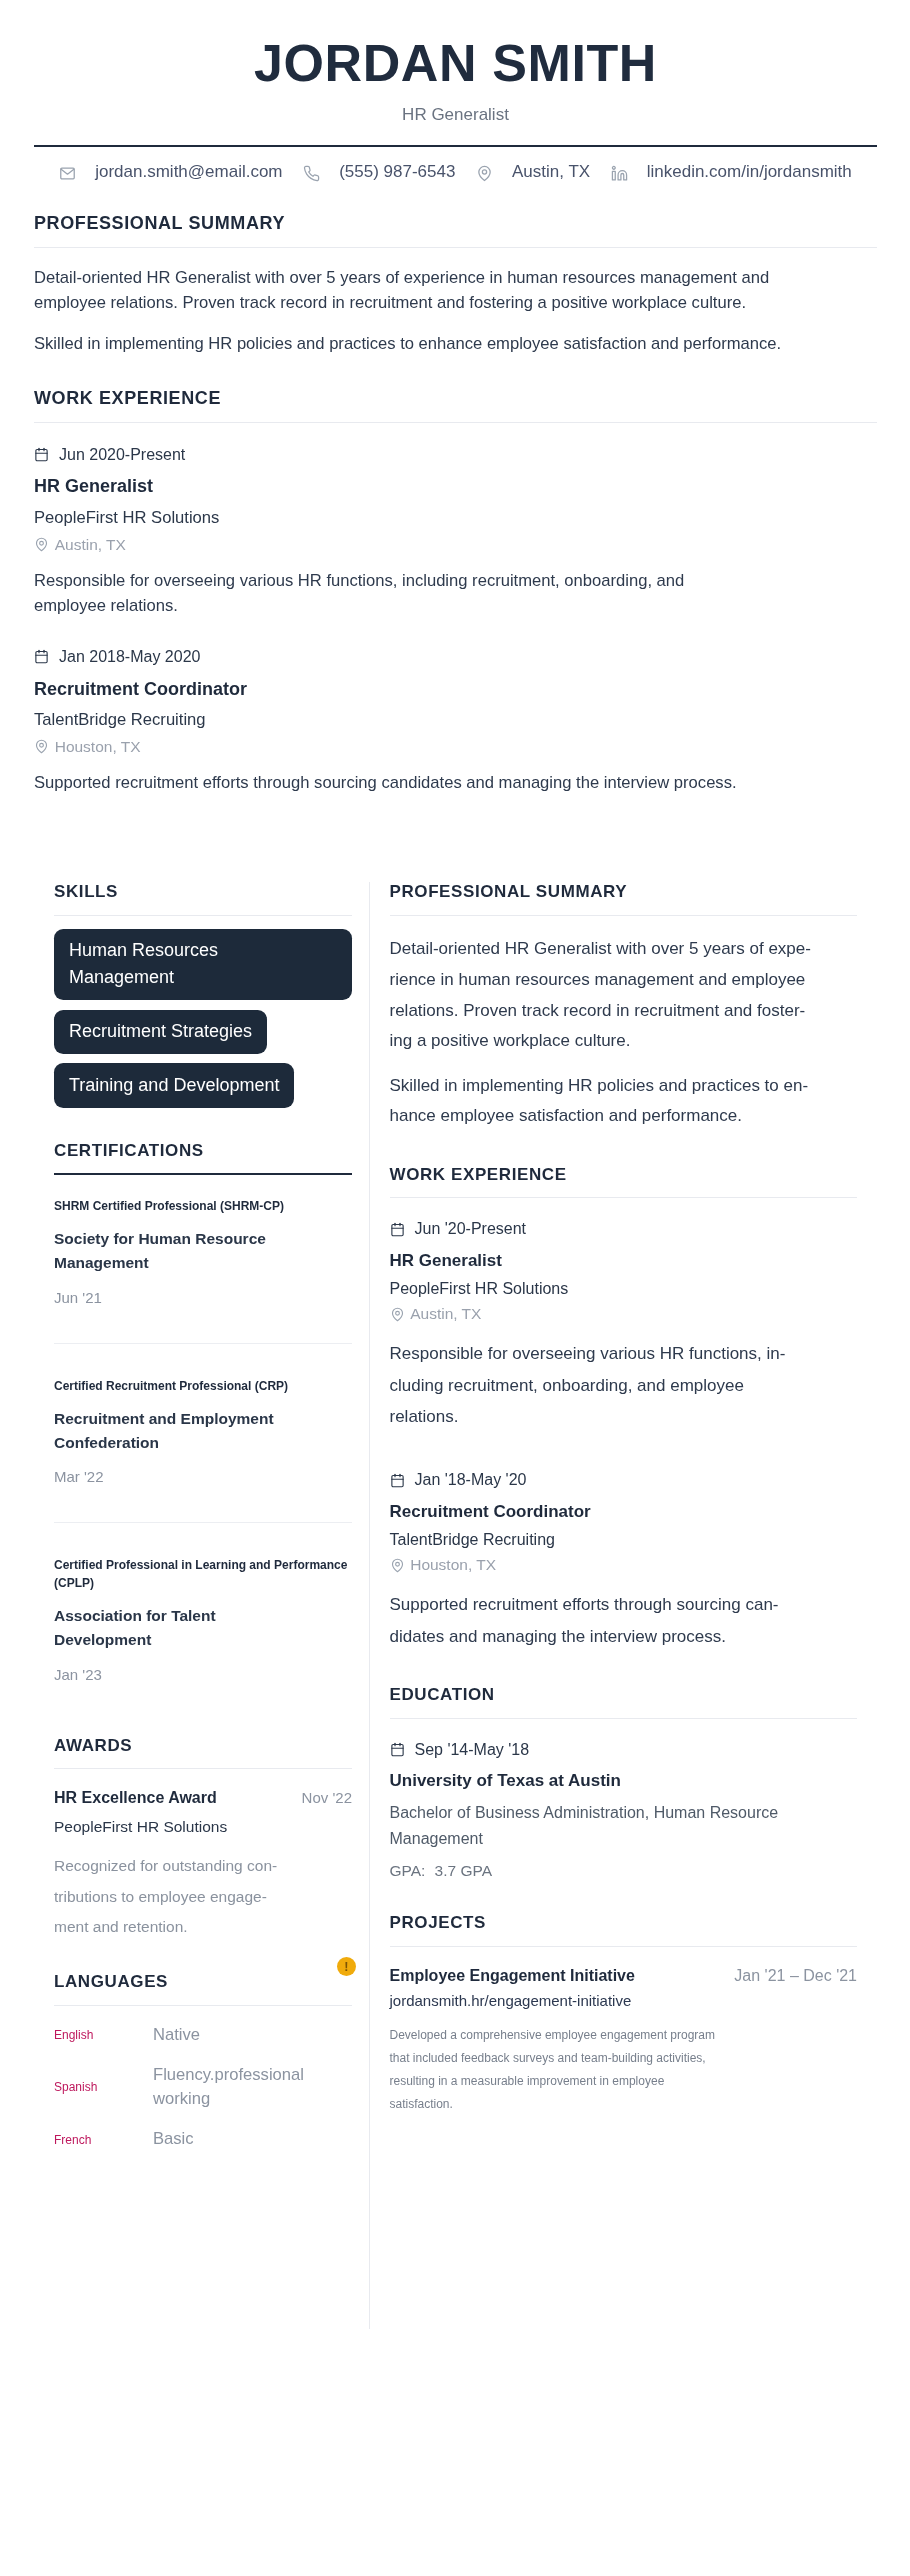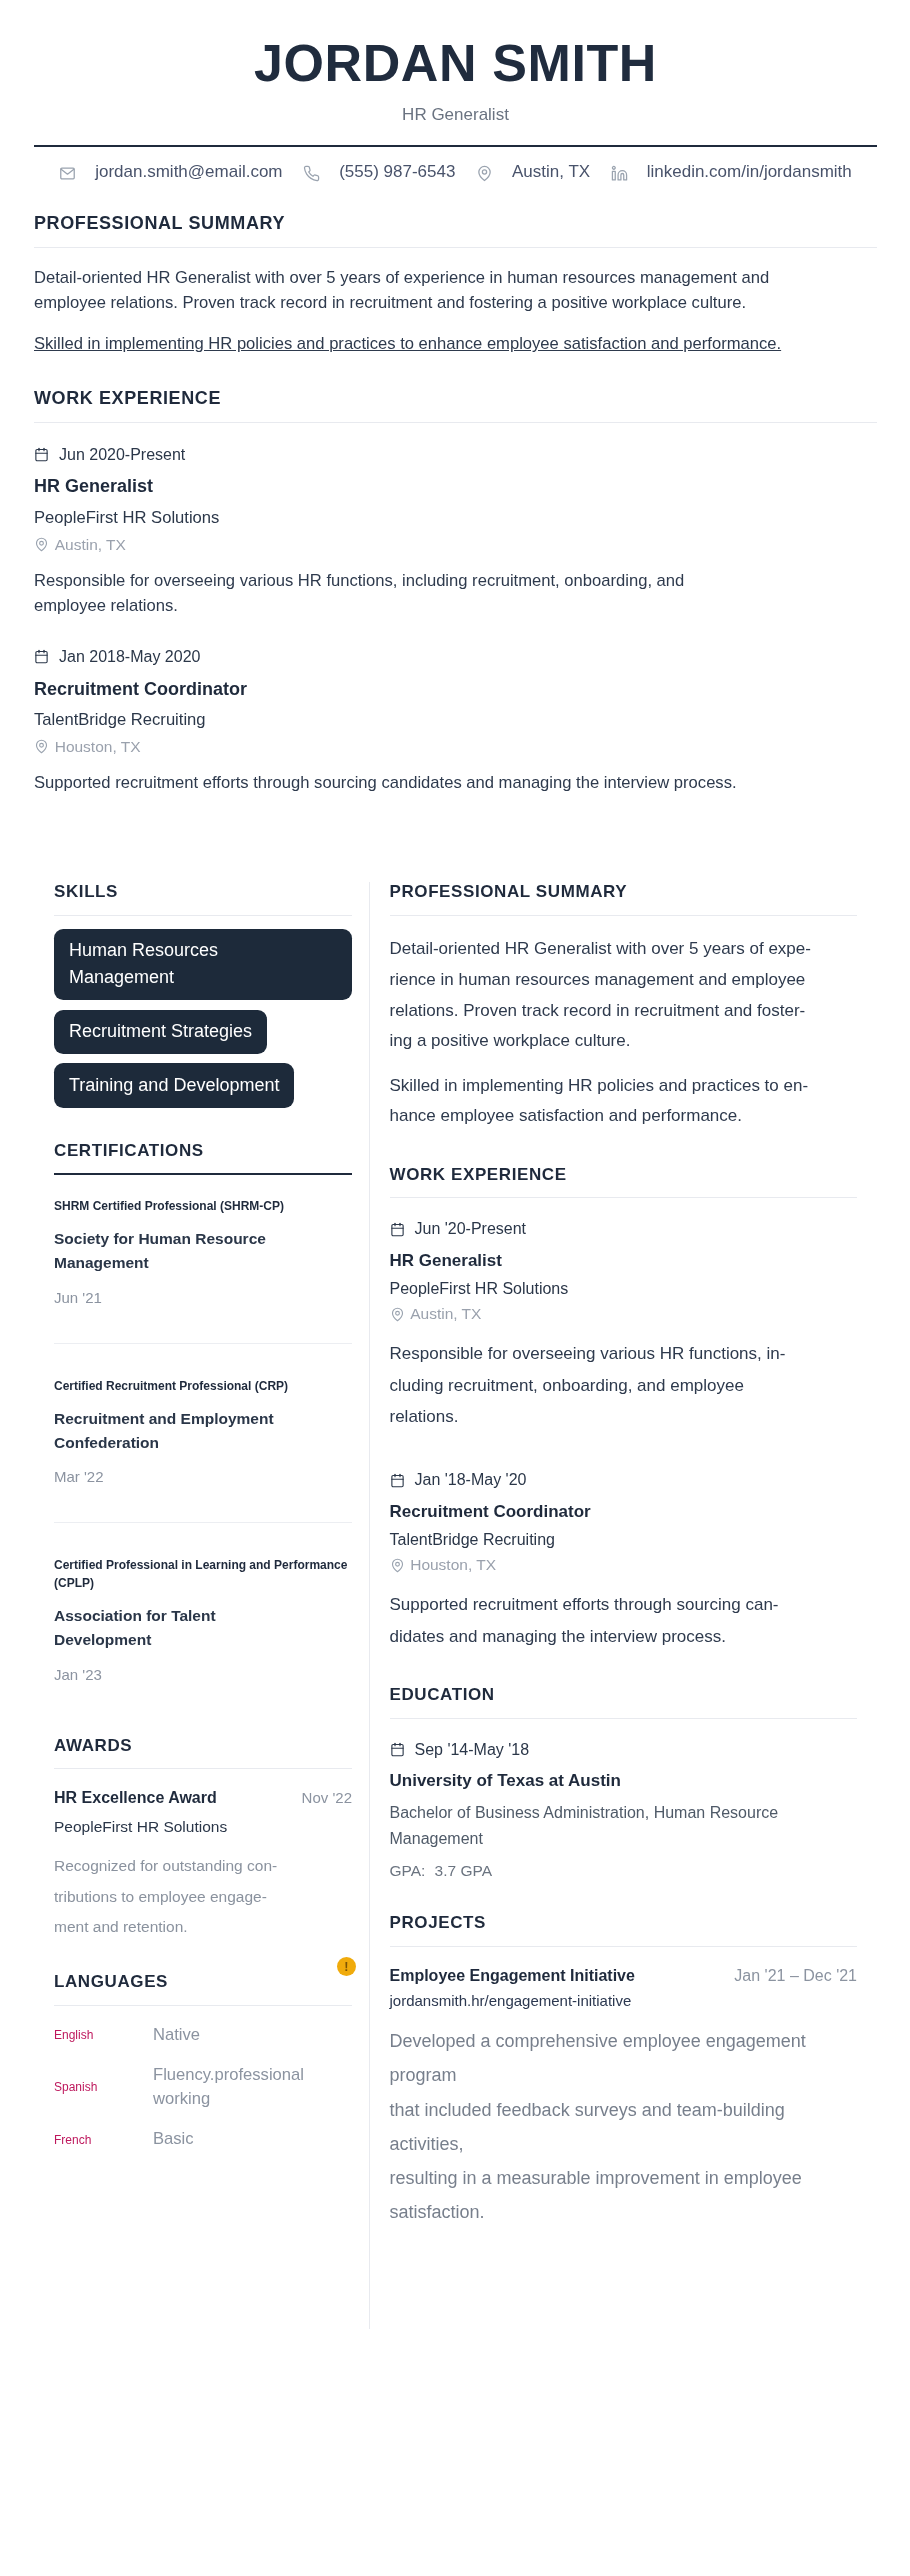--- a/index.html
+++ b/index.html
@@ -17,21 +17,21 @@
   .contact-row { margin-top:15px; display:flex; justify-content:center; align-items:center; gap:20.6px; font-size:17px; color:#49536b; }
   .contact-item { display:inline-flex; align-items:flex-end; gap:19px; }
   .cicon { color:#9aa3af; display:inline-flex; }
   svg.ic { width:17px; height:17px; display:block; }
   svg.ic-sm { width:15px; height:15px; display:block; }
 
   .sec-head { margin-top:31px; font-size:18px; font-weight:bold; letter-spacing:0.6px; color:#1f2a3c; }
   .sec-rule { margin-top:12.6px; height:1.1px; background:#e8eaef; }
   .pre { white-space:pre-line; }
   .top-body { margin-top:18.4px; font-size:16.6px; line-height:1.5; color:#2e3a4d; }
-  .top-body + .top-body { margin-top:16px;text-decoration:underline; }
+  .top-body + .top-body { margin-top:16px; }
 
   .job { margin-top:23px; }
   .job + .job { margin-top:29px; }
   .date-row { display:flex; align-items:center; gap:10px; font-size:16px; color:#2b3749; }
   .date-row .cicon { color:#2b3749; }
   .job-title { margin-top:12.6px; font-size:18px; font-weight:bold; color:#1f2a3c; }
   .job-company { margin-top:10.3px; font-size:16.6px; color:#2b3749; }
   .loc-row { margin-top:8px; display:flex; align-items:center; gap:5.7px; font-size:15.5px; color:#9aa1ad; }
   .job-desc { margin-top:13.8px; font-size:16.6px; line-height:1.55; color:#2e3a4d; }
 
@@ -90,21 +90,21 @@
   .edu { margin-top:22px; }
   .edu-school { margin-top:12.6px; font-size:17px; font-weight:bold; color:#1f2a3c; }
   .edu-degree { margin-top:9.2px; font-size:16px; line-height:1.6; color:#4f5a68; }
   .gpa-row { margin-top:10.3px; display:flex; gap:9.2px; font-size:15.5px; color:#6b7480; }
 
   .project { margin-top:20.6px; }
   .proj-row { display:flex; justify-content:space-between; align-items:baseline; }
   .proj-title { font-size:16px; font-weight:bold; color:#1f2a3c; }
   .proj-dates { font-size:16px; color:#8b93a0; }
   .proj-link { margin-top:6.9px; font-size:15px; color:#2c3850; }
-  .proj-desc { margin-top:15px; font-size:18px; line-height:1.9; color:#777f8c; }
+  .proj-desc { margin-top:15px; font-size:12px; line-height:1.9; color:#777f8c; }
 </style>
 </head>
 <body>
 
 <div class="page">
 
   <div class="top-resume">
     <div class="name">JORDAN SMITH</div>
     <div class="subtitle">HR Generalist</div>
     <div class="top-rule"></div>

